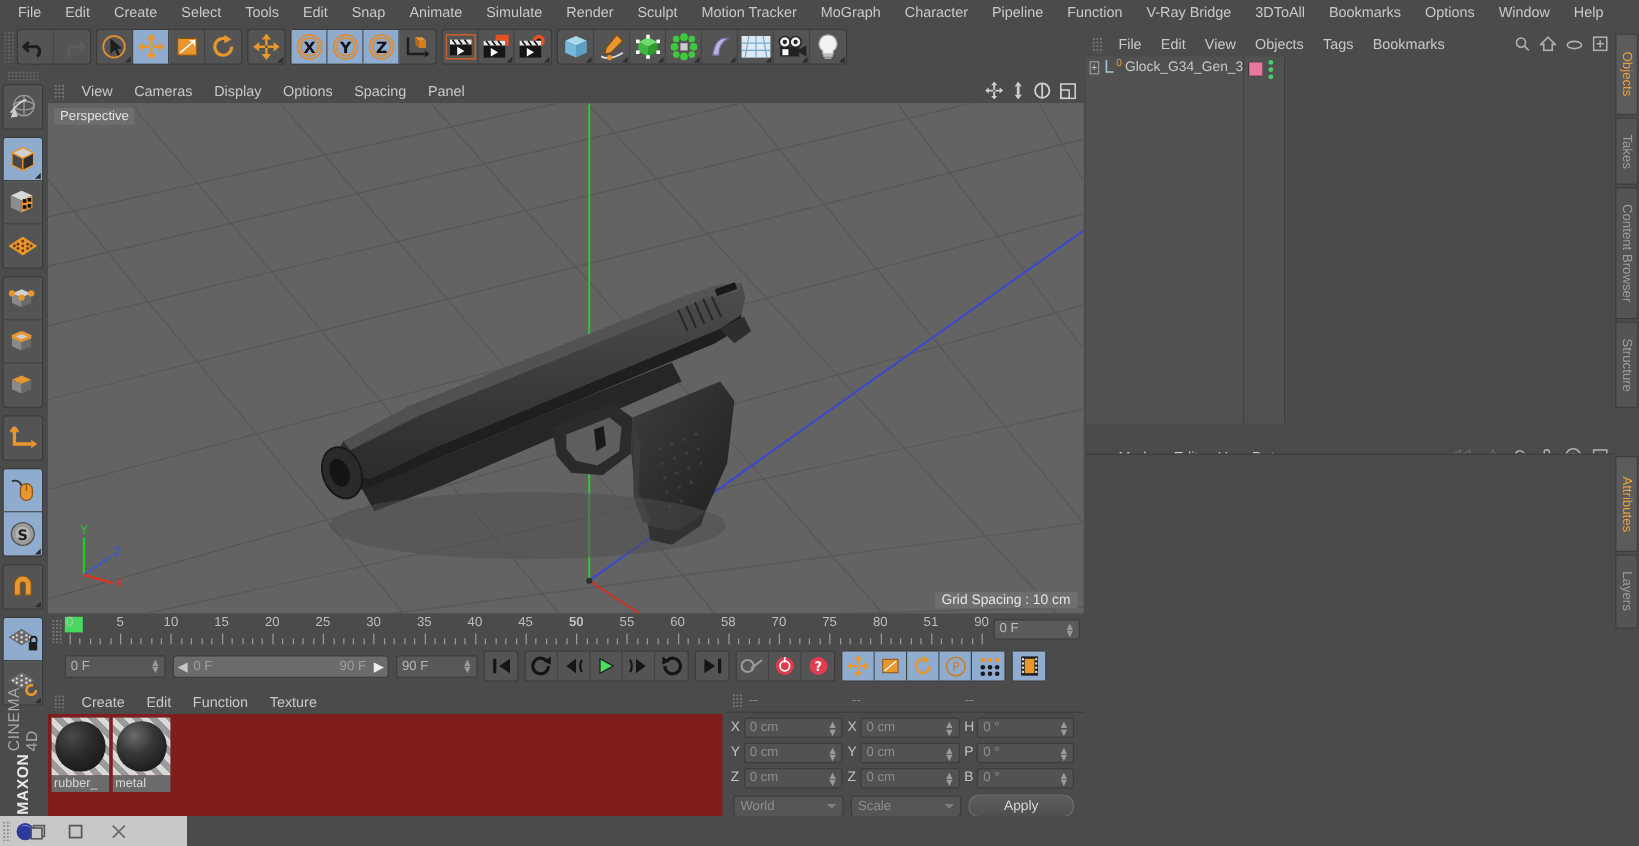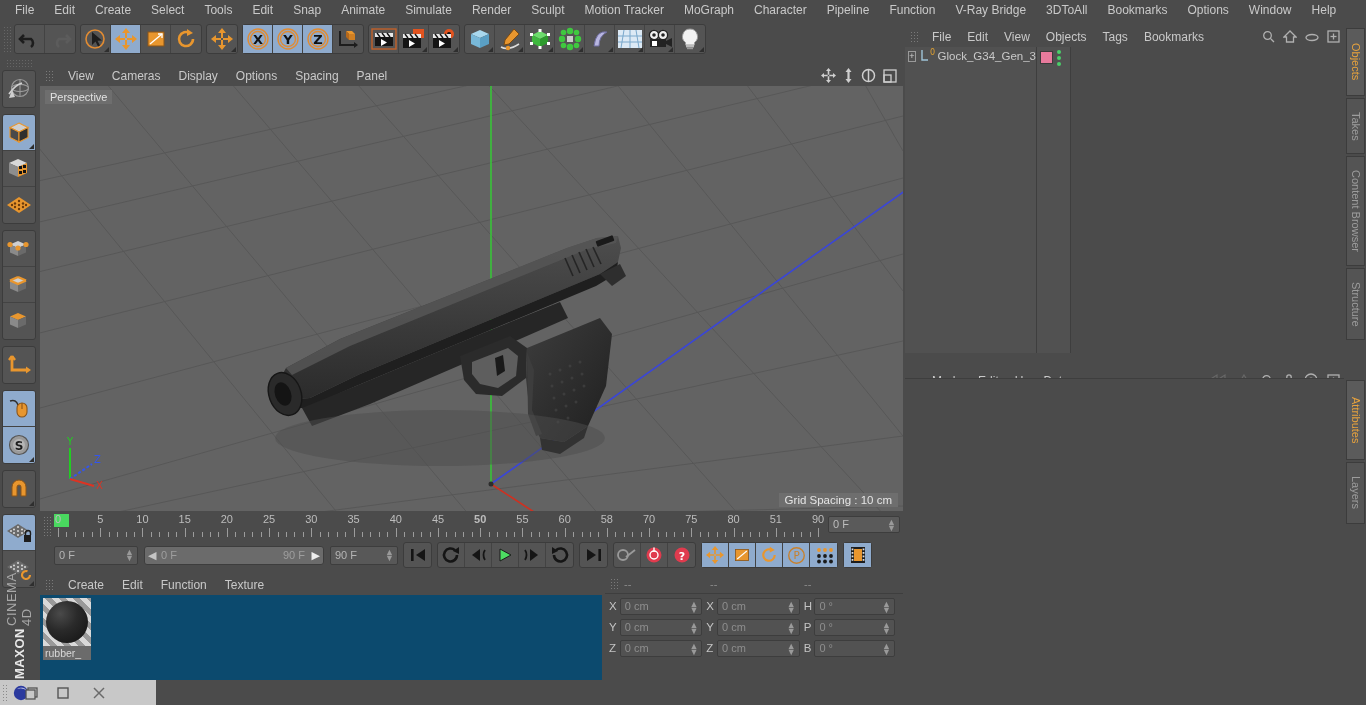--- a/index.html
+++ b/index.html
@@ -152,21 +152,21 @@
     border-right:1px solid #434343;position:relative;}
   .pbtn:last-child{border-right:none;}
   .pbtn.sel{background:#8fabcd;}
 
   
   .matpanel{position:absolute;left:40px;top:575px;width:562px;height:105px;background:#4b4b4b;}
   .mat-menubar{height:20px;display:flex;align-items:center;background:#4b4b4b;}
   .mat-menubar .vgrip{width:9px;height:13px;margin:0 5px;
     background-image:radial-gradient(#7a7a7a .8px,transparent .9px);background-size:3px 3px;}
   .mat-menubar .mi{padding:0 9px;height:20px;line-height:20px;font-size:12px;color:#c9c9c9;}
-  .mat-body{position:absolute;left:0;top:20px;width:562px;height:85px;background:#0c4a6e;
+  .mat-body{position:absolute;left:0;top:20px;width:562px;height:85px;background:#7f1d1d;
     display:flex;gap:3px;padding:3px 0 0 3px;}
   .mat-item{width:48px;}
   .mat-thumb{
     width:48px;height:48px;position:relative;
     background:
       repeating-linear-gradient(45deg,#d9d9d9 0 5px,#9a9a9a 5px 10px);
   }
   .mat-sphere{
     position:absolute;left:3px;top:3px;width:42px;height:42px;border-radius:50%;
     background:radial-gradient(circle at 34% 30%, #4a4a4a 0%, #2a2a2a 42%, #111 100%);
@@ -1135,20 +1135,26 @@
       <div class="mi">Function</div>
       <div class="mi">Texture</div>
     </div>
     <div class="mat-body">
       <div class="mat-item">
         <div class="mat-thumb">
           <div class="mat-sphere"></div>
         </div>
         <div class="mat-name">rubber_</div>
       </div>
+      <div class="mat-item">
+        <div class="mat-thumb">
+          <div class="mat-sphere metal"></div>
+        </div>
+        <div class="mat-name">metal</div>
+      </div>
     </div>
   </div>
 
   <div class="coordpanel">
     <div class="coord-head">
       <div class="vgrip"></div>
       <span class="dash" style="width:86px;">--</span>
       <span class="dash" style="width:94px;">--</span>
       <span class="dash">--</span>
     </div>
@@ -1198,20 +1204,31 @@
             <span>0 cm</span>
             <span class="spin">▲<br>▼</span>
           </span>
         <span class="coord-lbl">B</span>
         <span class="coord-inp" style="width:82px;">
             <span>0 °</span>
             <span class="spin">▲<br>▼</span>
           </span>
       </div>
     </div>
+    <div class="coord-btnrow">
+      <div class="drop" style="width:92px;">
+        <span>World</span>
+        <span class="caret"></span>
+      </div>
+      <div class="drop" style="width:92px;">
+        <span>Scale</span>
+        <span class="caret"></span>
+      </div>
+      <div class="applybtn">Apply</div>
+    </div>
   </div>
 
   <div class="objpanel">
     <div class="obj-menubar">
       <div class="vgrip"></div>
       <div class="mi">File</div>
       <div class="mi">Edit</div>
       <div class="mi">View</div>
       <div class="mi">Objects</div>
       <div class="mi">Tags</div>

